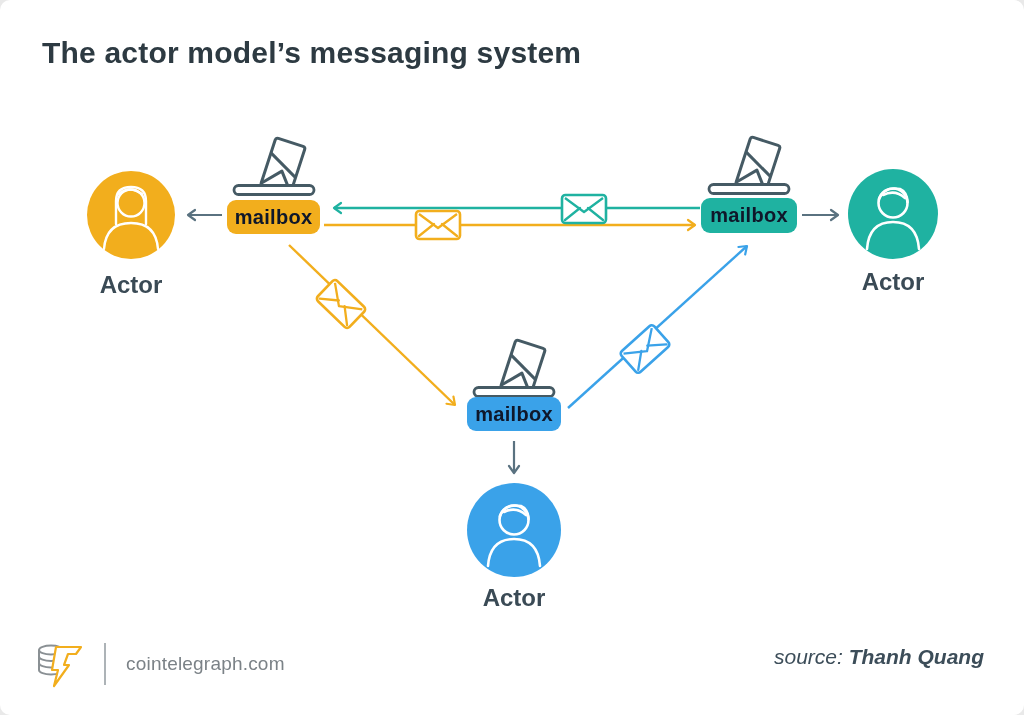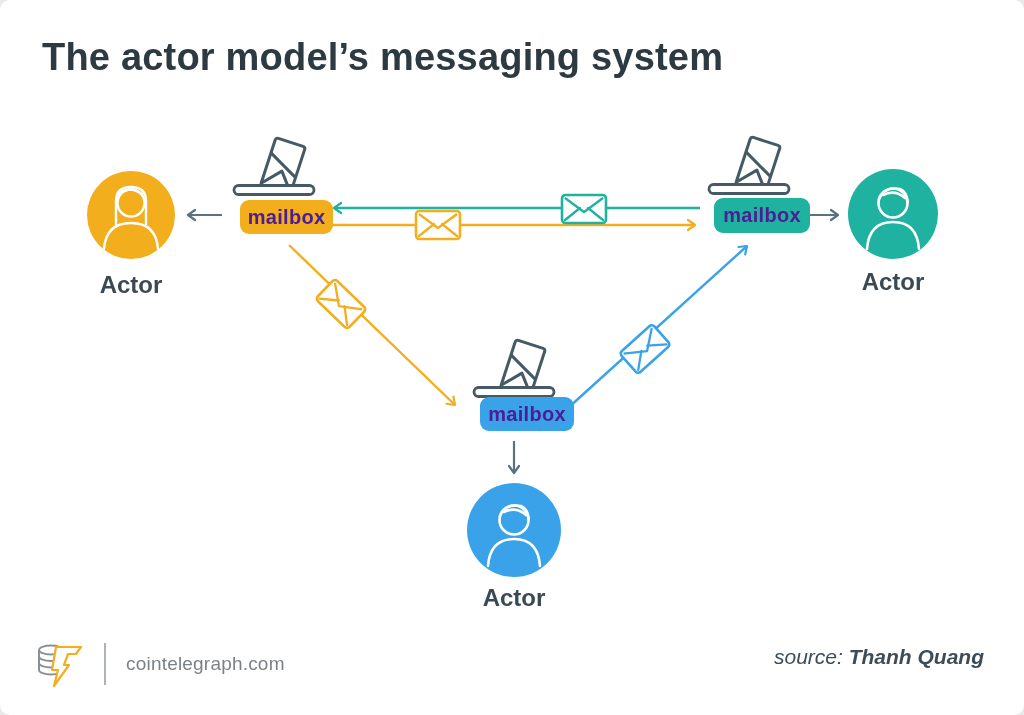--- a/index.html
+++ b/index.html
@@ -3,28 +3,27 @@
 <meta charset="utf-8">
 <style>
   html,body{margin:0;padding:0;background:#e9e9e9;}
   .canvas{
     position:relative;width:1024px;height:715px;background:#ffffff;
     font-family:"Liberation Sans", sans-serif;overflow:hidden;border-radius:10px;
   }
   .abs{position:absolute;}
   .title{
     left:42px;top:36px;width:800px;
-    font-size:38px;font-weight:700;color:#2D3A42;letter-spacing:.2px;
+    font-size:30px;font-weight:700;color:#2D3A42;letter-spacing:.2px;
   }
   .svg-layer{left:0;top:0;width:1024px;height:715px;}
   .chip{
     display:flex;align-items:center;justify-content:center;
-    color:#4c1d95;font-weight:700;font-size:20px;border-radius:9px;
+    color:#0f172a;font-weight:700;font-size:20px;border-radius:9px;
     letter-spacing:.3px;
-    margin-left:13px;
   }
   .chip-yellow{background:#F2AE1D;}
   .chip-teal{background:#1FB2A1;}
   .chip-blue{background:#3AA2E9;}
   .actor-label{
     width:120px;text-align:center;
     font-size:24px;font-weight:700;color:#3A4A55;
   }
   .footer-left{
     left:36px;top:639px;display:flex;align-items:center;gap:20px;

